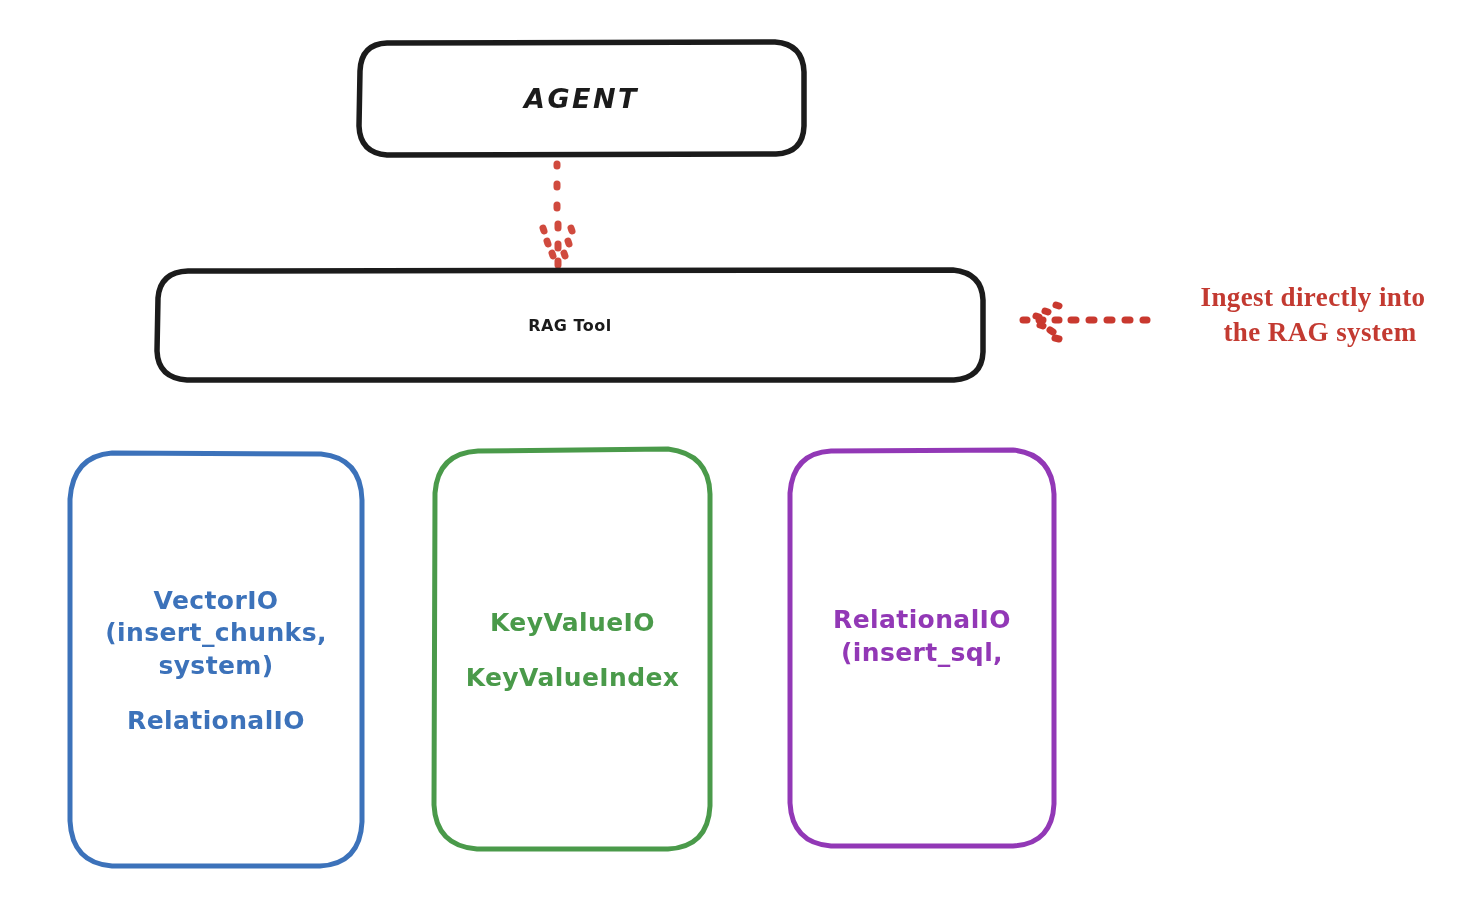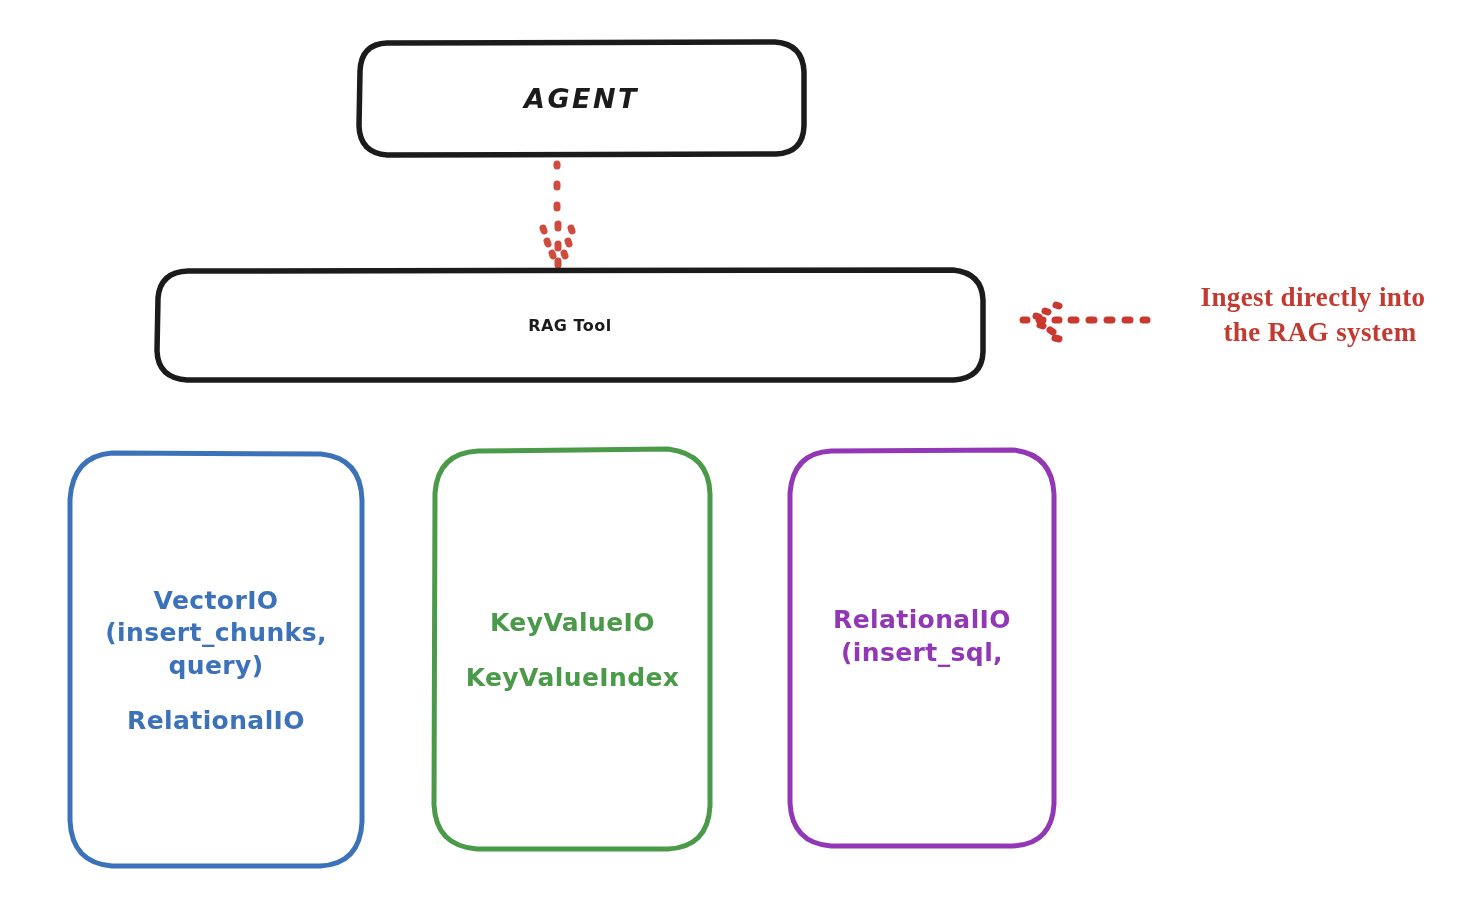--- a/index.html
+++ b/index.html
@@ -215,21 +215,21 @@
   </div>
 
   <div class="node provider" id="vectorio-box">
     <svg class="frame" viewBox="0 0 300 420" preserveAspectRatio="none">
       <path d="M46,3 L255,4 Q295,8 296,50 L296,372 Q294,414 254,416 L46,416 Q6,413 4,371 L4,49 Q7,6 46,3 Z" fill="#ffffff" stroke="#3c72ba" stroke-width="5" stroke-linecap="round" stroke-linejoin="round"></path>
     </svg>
     <div class="label-wrap hand">
       <div class="title-block">
         <span class="line">VectorIO</span>
         <span class="line">(insert_chunks,</span>
-        <span class="line">query)</span>
+        <span class="line">system)</span>
       </div>
       <div>RelationalIO</div>
     </div>
   </div>
 
   <div class="node provider" id="keyvalueio-box">
     <svg class="frame" viewBox="0 0 285 407" preserveAspectRatio="none">
       <path d="M48,5 L238,3 Q279,8 280,48 L280,360 Q278,401 238,403 L47,403 Q6,400 4,359 L5,47 Q8,7 48,5 Z" fill="#ffffff" stroke="#4a9a4a" stroke-width="5" stroke-linecap="round" stroke-linejoin="round"></path>
     </svg>
     <div class="label-wrap hand">

